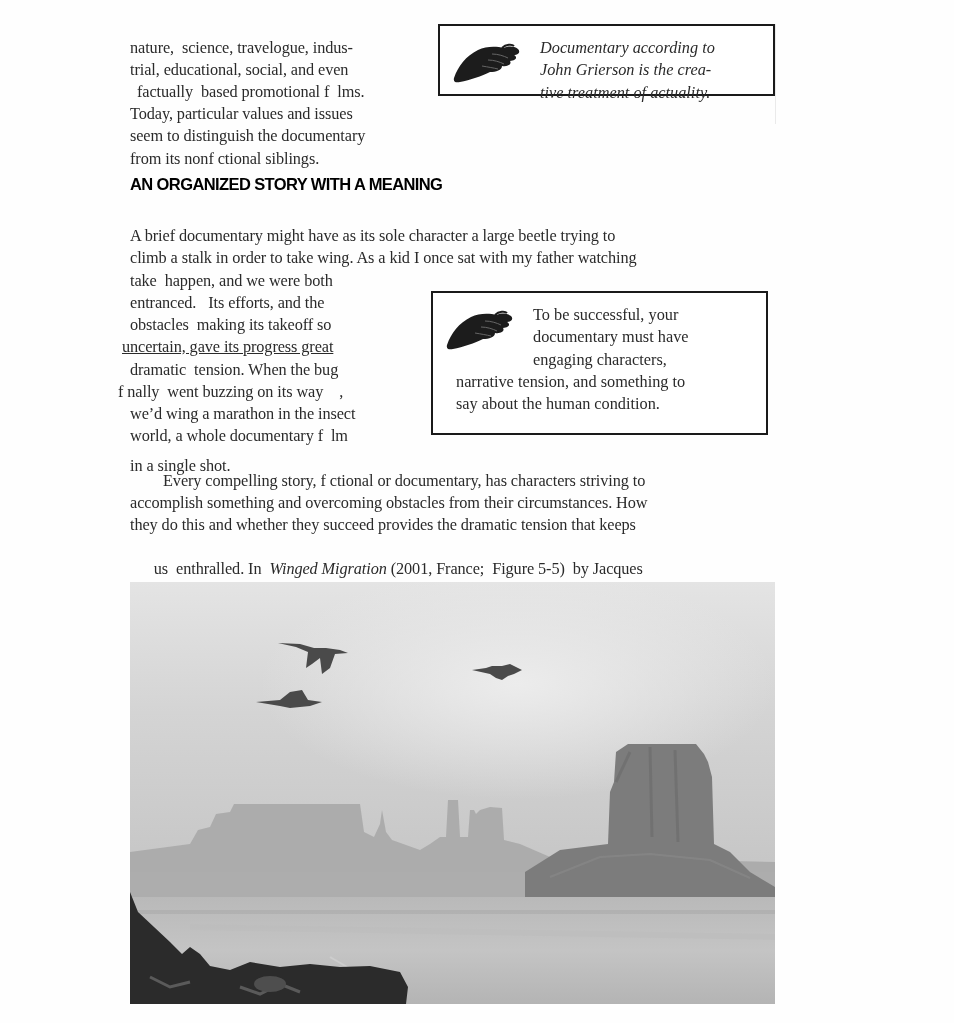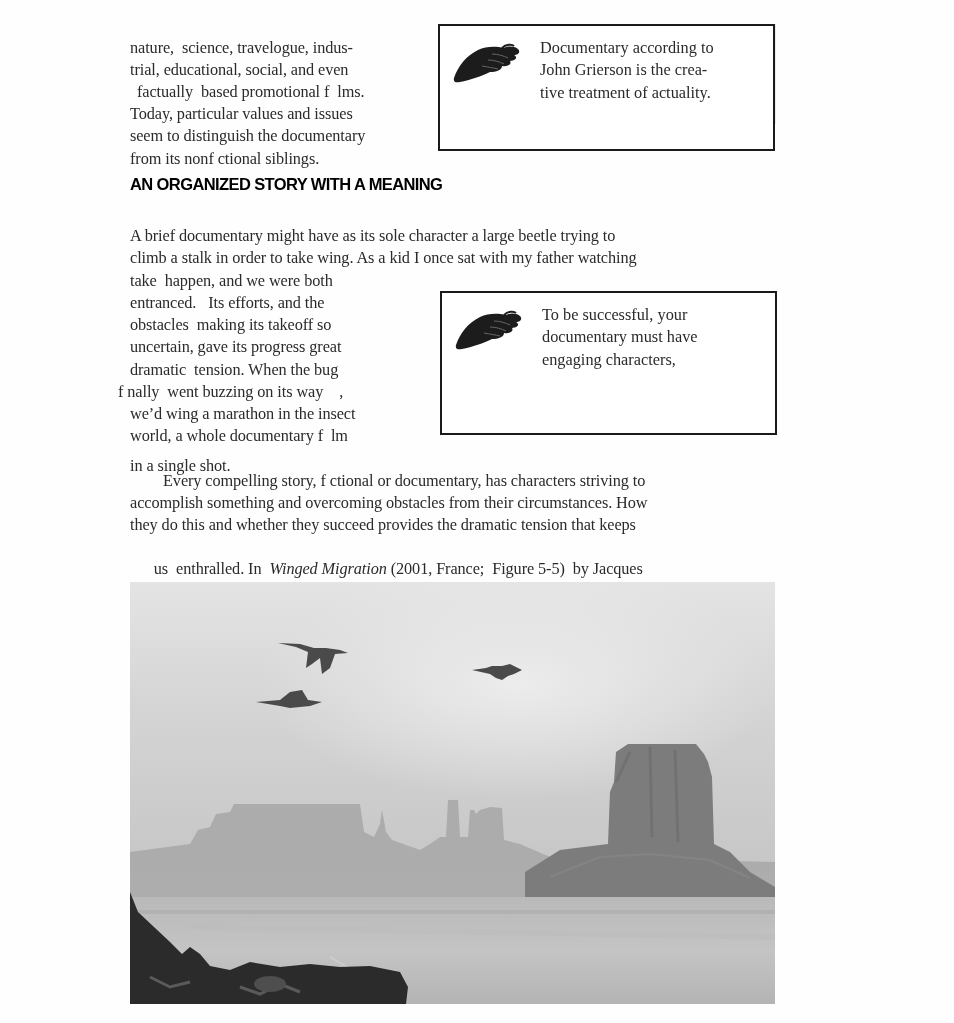--- a/index.html
+++ b/index.html
@@ -83,57 +83,59 @@
 
   <div>
     <div class="line" style="left:130px; top:20px;">nature,  science, travelogue, indus-</div>
     <div class="line" style="left:130px; top:42px;">trial, educational, social, and even</div>
     <div class="line" style="left:137px; top:64px;">factually  based promotional f  lms.</div>
     <div class="line" style="left:130px; top:86px;">Today, particular values and issues</div>
     <div class="line" style="left:130px; top:108px;">seem to distinguish the documentary</div>
     <div class="line" style="left:130px; top:131px;">from its nonf ctional siblings.</div>
   </div>
 
-  <div class="callout" style="left:438px; top:24px; width:337px; height:127px;">
+  <div class="callout" style="left:438px; top:24px; width:337px; height:72px;font-style:italic;">
     <svg class="hand" style="left:12px; top:16px;" viewBox="0 0 70 42">
       <path d="M2 36 C6 24 14 14 26 8 C34 4 44 4 52 6 C56 4 62 4 66 7 C69 10 66 13 62 13 C66 15 64 19 58 19 C60 22 56 25 50 24 C50 28 44 30 38 30 C30 34 18 38 8 40 C4 41 1 40 2 36 Z" fill="#1c1c1c"></path>
       <path d="M50 6 C54 2 60 2 62 4" stroke="#1c1c1c" stroke-width="2" fill="none"></path>
       <path d="M40 12 C46 12 52 14 56 16 M36 18 C42 18 48 20 52 22 M30 24 C36 25 42 26 46 27" stroke="#666" stroke-width="1" fill="none"></path>
     </svg>
     <div class="ctext" style="left:100px; top:11px;">Documentary according to</div>
     <div class="ctext" style="left:100px; top:33px;">John Grierson is the crea-</div>
     <div class="ctext" style="left:100px; top:56px;">tive treatment of actuality.</div>
   </div>
 
   <div class="heading">AN ORGANIZED STORY WITH A MEANING</div>
 
   <div>
     <div class="line" style="left:130px; top:208px;">A brief documentary might have as its sole character a large beetle trying to</div>
     <div class="line" style="left:130px; top:230px;">climb a stalk in order to take wing. As a kid I once sat with my father watching</div>
 
     <div class="line" style="left:130px; top:253px;">take  happen, and we were both</div>
     <div class="line" style="left:130px; top:275px;">entranced.   Its efforts, and the</div>
     <div class="line" style="left:130px; top:297px;">obstacles  making its takeoff so</div>
-    <div class="line" style="left:130px; top:319px;">uncertain, gave its progress great</div>
+    <div class="line" style="left:122px; top:319px;text-decoration:underline;">uncertain, gave its progress great</div>
     <div class="line" style="left:130px; top:342px;">dramatic  tension. When the bug</div>
     <div class="line" style="left:118px; top:364px;">f nally  went buzzing on its way    ,</div>
     <div class="line" style="left:130px; top:386px;">we’d wing a marathon in the insect</div>
     <div class="line" style="left:130px; top:408px;">world, a whole documentary f  lm</div>
     <div class="line" style="left:130px; top:438px;">in a single shot.</div>
   </div>
 
-  <div class="callout" style="left:440px; top:291px; width:337px; height:144px;">
+  <div class="callout" style="left:431px; top:291px; width:337px; height:144px;">
     <svg class="hand" style="left:12px; top:16px;" viewBox="0 0 70 42">
       <path d="M2 36 C6 24 14 14 26 8 C34 4 44 4 52 6 C56 4 62 4 66 7 C69 10 66 13 62 13 C66 15 64 19 58 19 C60 22 56 25 50 24 C50 28 44 30 38 30 C30 34 18 38 8 40 C4 41 1 40 2 36 Z" fill="#1c1c1c"></path>
       <path d="M50 6 C54 2 60 2 62 4" stroke="#1c1c1c" stroke-width="2" fill="none"></path>
       <path d="M40 12 C46 12 52 14 56 16 M36 18 C42 18 48 20 52 22 M30 24 C36 25 42 26 46 27" stroke="#666" stroke-width="1" fill="none"></path>
     </svg>
     <div class="ctext" style="left:100px; top:11px;">To be successful, your</div>
     <div class="ctext" style="left:100px; top:33px;">documentary must have</div>
     <div class="ctext" style="left:100px; top:56px;">engaging characters,</div>
+    <div class="ctext" style="left:23px; top:78px;">narrative tension, and something to</div>
+    <div class="ctext" style="left:23px; top:100px;">say about the human condition.</div>
   </div>
 
   <div>
     <div class="line" style="left:163px; top:453px;">Every compelling story, f ctional or documentary, has characters striving to</div>
     <div class="line" style="left:130px; top:475px;">accomplish something and overcoming obstacles from their circumstances. How</div>
     <div class="line" style="left:130px; top:497px;">they do this and whether they succeed provides the dramatic tension that keeps</div>
     <div class="line" style="left:130px; top:519px;">
       <span>us  enthralled. In  </span><i>Winged Migration</i><span> (2001, France;  Figure 5-5)  by Jacques</span>
     </div>
   </div>

